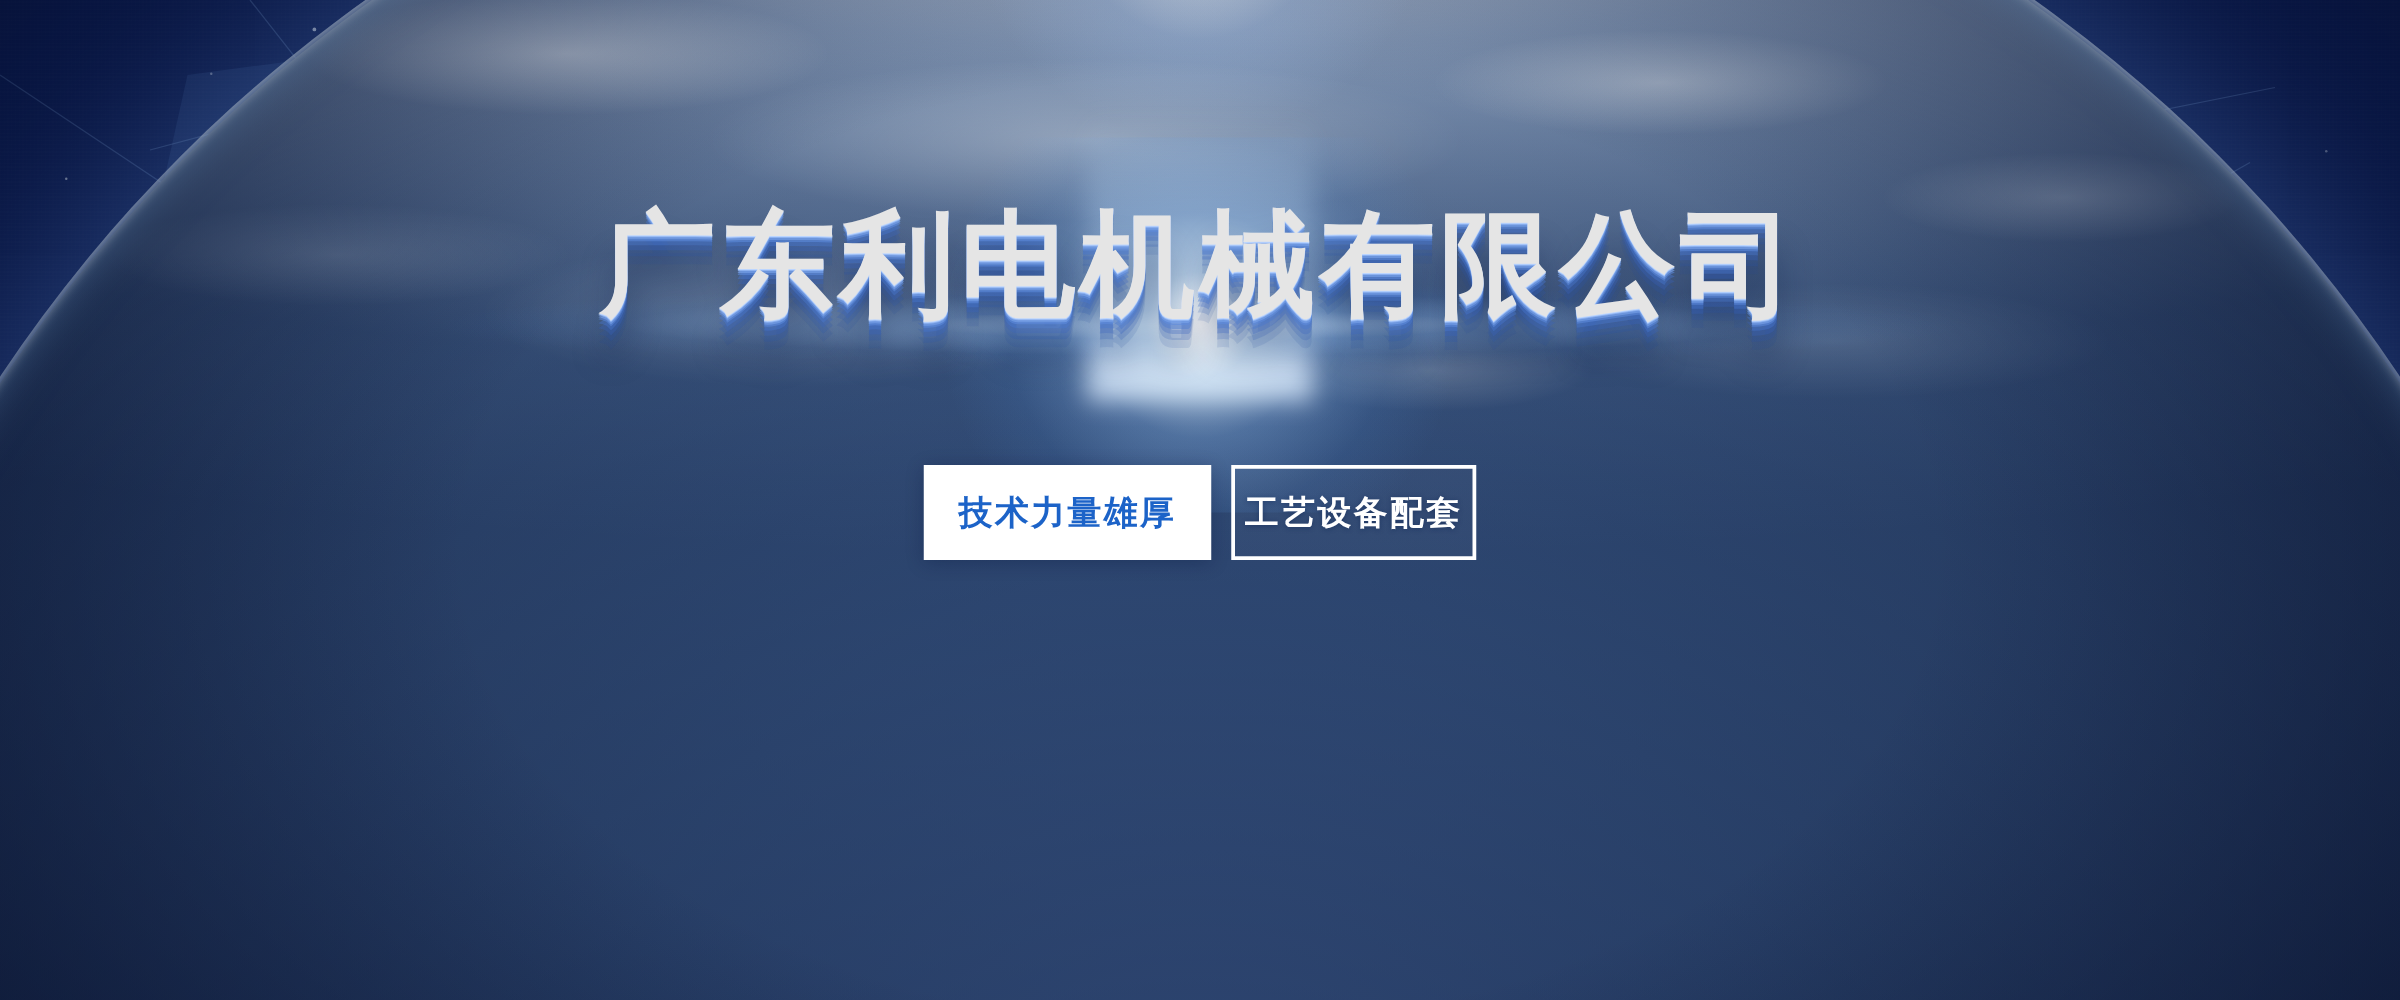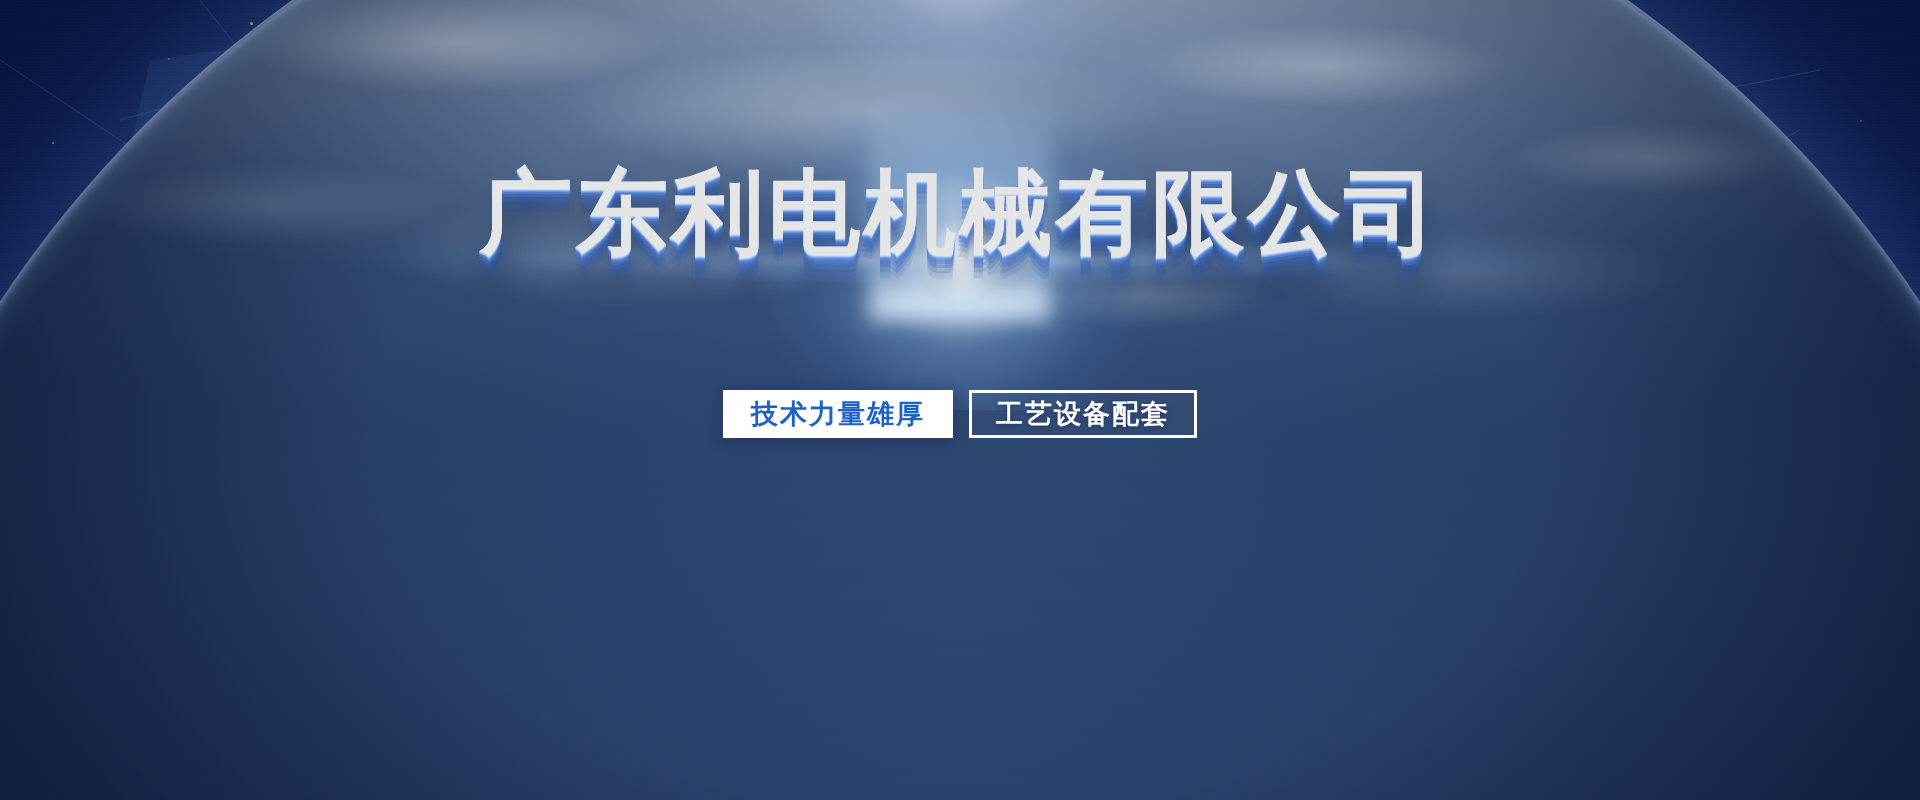--- a/index.html
+++ b/index.html
@@ -137,41 +137,40 @@
   .tags{
     position:absolute;
     left:0;right:0;
     top:372px;
     display:flex;
     justify-content:center;
     align-items:stretch;
     gap:0;
   }
   .tag{
-    height:48px;
+    height:76px;
     display:flex;
     align-items:center;
     justify-content:center;
     font-size:27px;
     font-weight:bold;
     letter-spacing:2px;
     box-sizing:border-box;
     white-space:nowrap;
-    margin-top:18px;
   }
   .tag-solid{
     background:#ffffff;
     color:#1c63c8;
     padding:0 28px;
     box-shadow:0 2px 14px rgba(4,18,56,.30);
   }
   .tag-outline{
     border:3px solid #ffffff;
     color:#ffffff;
-    padding:0 24px;
+    padding:0 8px;
     margin-left:16px;
     background:rgba(255,255,255,.03);
     text-shadow:0 1px 4px rgba(8,30,80,.45);
   }
 </style>
 </head>
 <body>
 
 <div id="banner">
 

